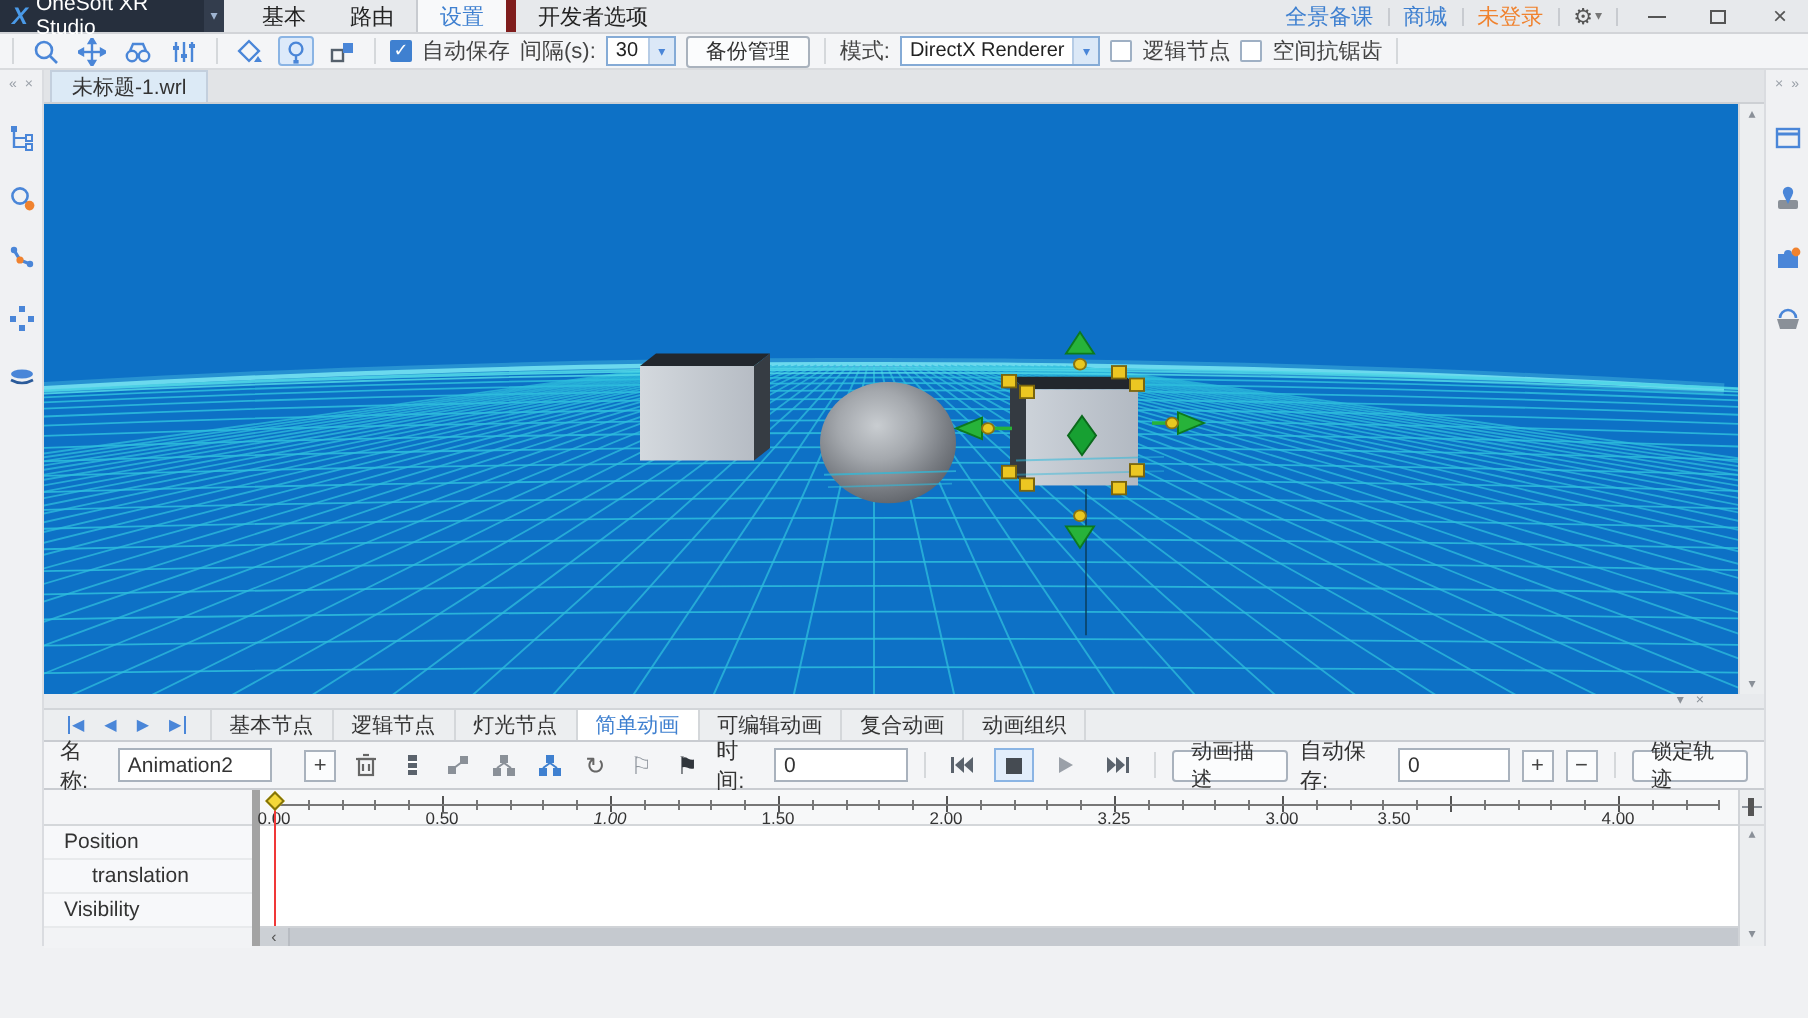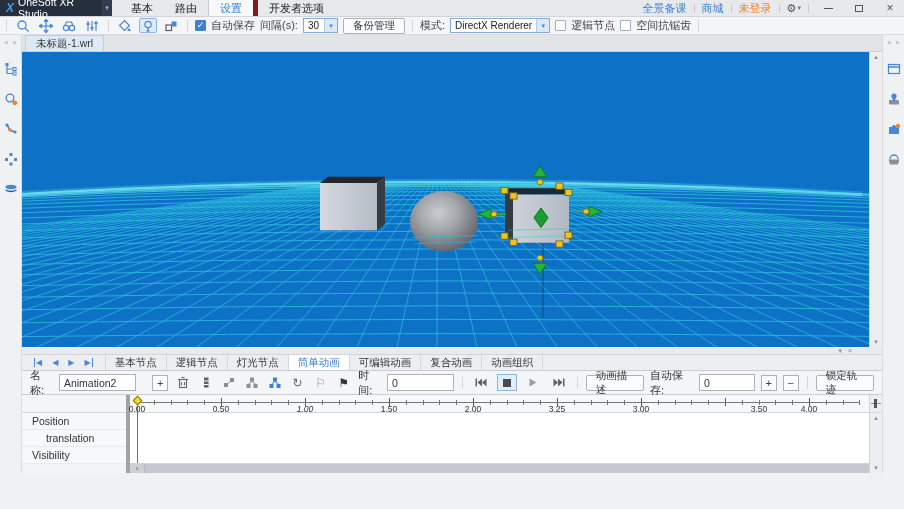--- a/index.html
+++ b/index.html
@@ -589,21 +589,21 @@
               <div class="tick" style="left: 460.6px;"></div>
               <div class="tick" style="left: 477.4px;"></div>
               <div class="tick" style="left: 494.2px;"></div>
               <div class="tick major" style="left: 511px;"></div>
               <div class="tick-label" style="left: 511px;">3.00</div>
               <div class="tick" style="left: 527.8px;"></div>
               <div class="tick" style="left: 544.6px;"></div>
               <div class="tick" style="left: 561.4px;"></div>
               <div class="tick" style="left: 578.2px;"></div>
               <div class="tick major" style="left: 595px;"></div>
-              <div class="tick-label" style="left: 629px;">3.50</div>
+              <div class="tick-label" style="left: 567px;">3.50</div>
               <div class="tick" style="left: 611.8px;"></div>
               <div class="tick" style="left: 628.6px;"></div>
               <div class="tick" style="left: 645.4px;"></div>
               <div class="tick" style="left: 662.2px;"></div>
               <div class="tick major" style="left: 679px;"></div>
               <div class="tick-label" style="left: 679px;">4.00</div>
               <div class="tick" style="left: 695.8px;"></div>
               <div class="tick" style="left: 712.6px;"></div>
               <div class="tick" style="left: 729.4px;"></div>
               <div class="ruler-base" style="left: 7px; width: 722.4px;"></div>

